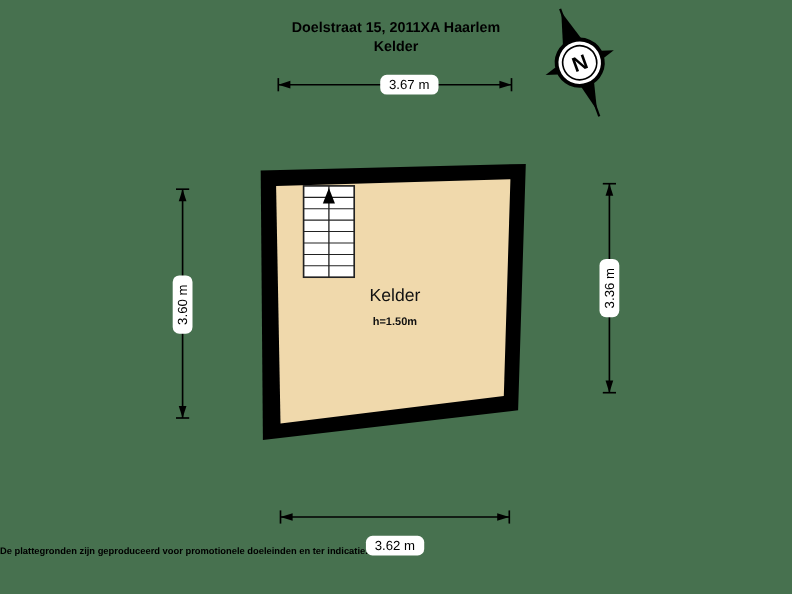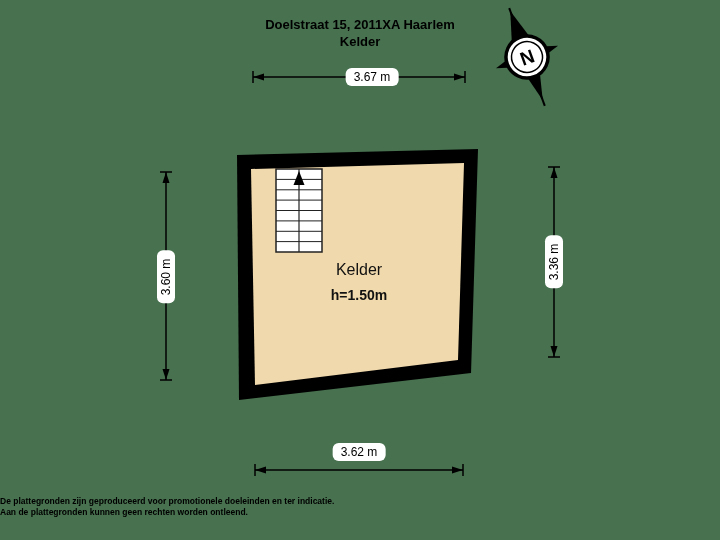--- a/index.html
+++ b/index.html
@@ -28,21 +28,21 @@
     white-space:nowrap;
     transform:translate(-50%,-50%);
   }
   .dim-label.vert{transform:translate(-50%,-50%) rotate(-90deg);}
 
   .room-label{
     position:absolute;left:300px;top:261px;width:118px;
     text-align:center;color:#111;
   }
   .room-label .room-name{font-size:16px;line-height:18px;}
-  .room-label .room-height{font-size:14px;font-weight:bold;margin-top:8px;}
+  .room-label .room-height{font-size:10px;font-weight:bold;margin-top:8px;}
 
   .footer{
     position:absolute;left:0;top:496px;width:720px;
     text-align:left;color:#000;
     font-size:8.5px;font-weight:bold;line-height:11px;
   }
 </style>
 </head>
 <body>
 
@@ -113,27 +113,26 @@
       <line x1="499" y1="57" x2="555" y2="57" stroke="#000" stroke-width="1.5"></line>
       <polygon points="560,57 549,53.5 549,60.5" fill="#000"></polygon>
       <polygon points="494,57 505,53.5 505,60.5" fill="#000"></polygon>
       <circle cx="527" cy="57" r="21" fill="#fff" stroke="#000" stroke-width="3.5"></circle>
       <circle cx="527" cy="57" r="15.5" fill="#fff" stroke="#000" stroke-width="1.5"></circle>
       <text x="527" y="64" text-anchor="middle" font-size="19" font-weight="bold" font-family="Liberation Sans, sans-serif" fill="#000">N</text>
     </g>
   </svg>
 
   <div class="dim-label" style="left:372px;top:77px;">3.67 m</div>
-  <div class="dim-label" style="left:359px;top:452px;">3.62 m</div>
+  <div class="dim-label" style="left:359px;top:496px;">3.62 m</div>
   <div class="dim-label vert" style="left:166px;top:277px;">3.60 m</div>
   <div class="dim-label vert" style="left:554px;top:262px;">3.36 m</div>
 
   <div class="room-label">
     <div class="room-name">Kelder</div>
     <div class="room-height">h=1.50m</div>
   </div>
 
   <div class="footer">
     <div>De plattegronden zijn geproduceerd voor promotionele doeleinden en ter indicatie.</div>
-    <div>Aan de plattegronden kunnen geen rechten worden ontleend.</div>
   </div>
 
 </div>
 
 </body></html>

